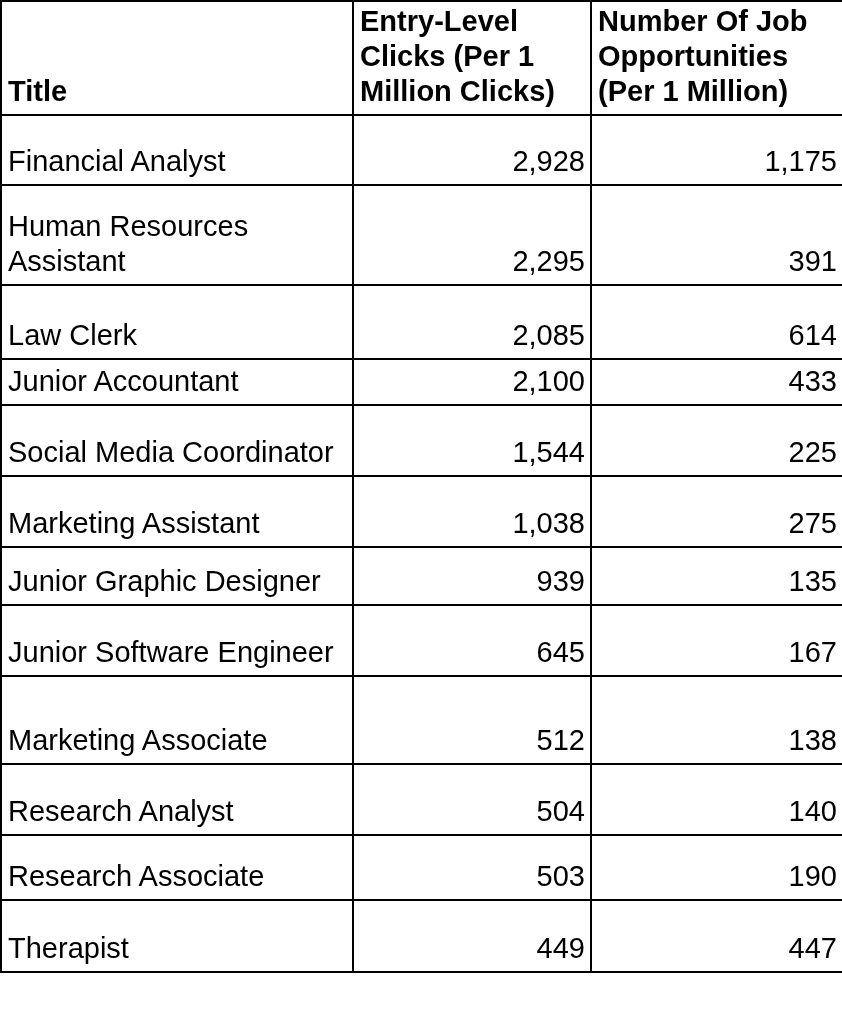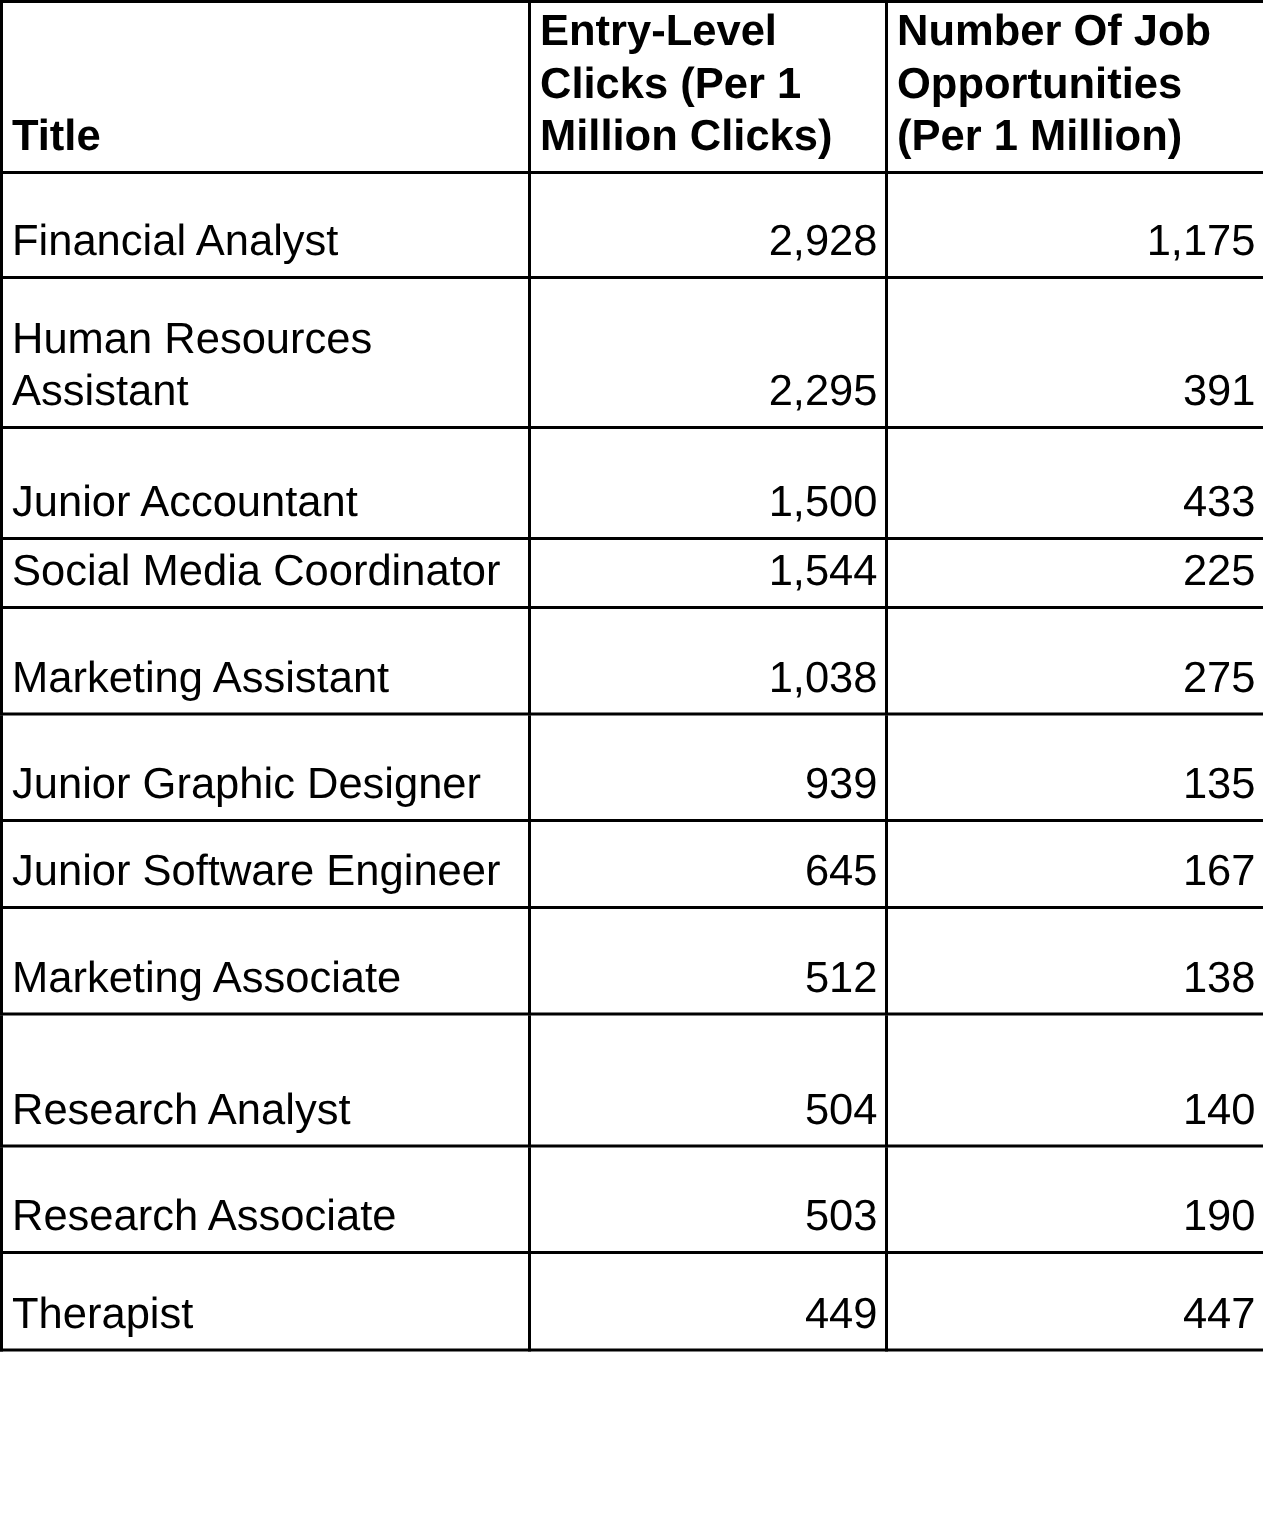--- a/index.html
+++ b/index.html
@@ -77,22 +77,27 @@
     <td class="cell-title">Financial Analyst</td>
     <td class="cell-num">2,928</td>
     <td class="cell-num">1,175</td>
   </tr>
       <tr>
     <td class="cell-title">Human Resources Assistant</td>
     <td class="cell-num">2,295</td>
     <td class="cell-num">391</td>
   </tr>
       <tr>
+    <td class="cell-title">Law Clerk</td>
+    <td class="cell-num">2,085</td>
+    <td class="cell-num">614</td>
+  </tr>
+      <tr>
     <td class="cell-title">Junior Accountant</td>
-    <td class="cell-num">1,500</td>
+    <td class="cell-num">2,100</td>
     <td class="cell-num">433</td>
   </tr>
       <tr>
     <td class="cell-title">Social Media Coordinator</td>
     <td class="cell-num">1,544</td>
     <td class="cell-num">225</td>
   </tr>
       <tr>
     <td class="cell-title">Marketing Assistant</td>
     <td class="cell-num">1,038</td>

